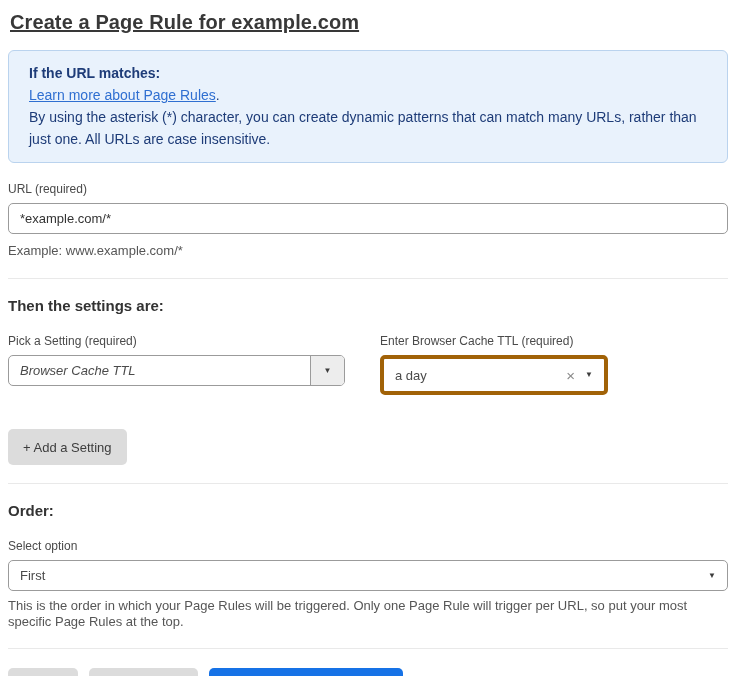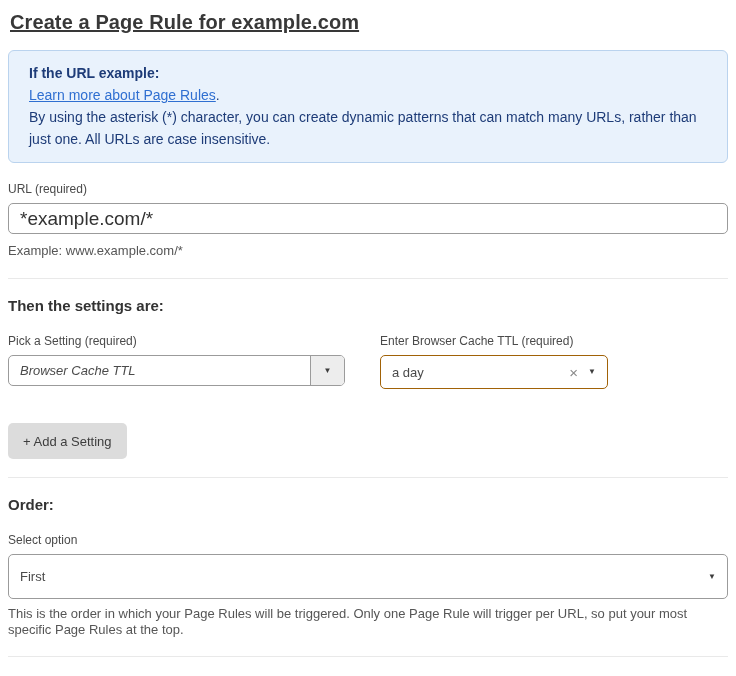--- a/index.html
+++ b/index.html
@@ -44,21 +44,21 @@
     color: #4a4a4a;
     margin-bottom: 7px;
   }
 
   .text-input {
     width: 100%;
     height: 31px;
     border: 1px solid #9b9b9b;
     border-radius: 5px;
     padding: 0 11px;
-    font-size: 19px;
+    font-size: 13px;
     font-family: "Liberation Sans", sans-serif;
     color: #333333;
     background: #ffffff;
     outline: none;
   }
 
   .helper-text {
     font-size: 13px;
     color: #565656;
     margin-top: 7px;
@@ -110,40 +110,40 @@
     align-items: center;
     justify-content: center;
   }
   .caret-glyph { font-size: 8px; color: #3d3d3d; line-height: 1; }
 
   
   .combo-box {
     display: flex;
     align-items: center;
     height: 31px;
-    border: 1px solid #a16207;
+    border: 4px solid #a16207;
     border-radius: 5px;
     background: #ffffff;
     padding: 16px 11px;
     cursor: pointer;
   }
   .combo-box .combo-value { flex: 1; font-size: 13px; color: #4a4a4a; }
   .combo-box .clear-glyph {
     font-size: 15px;
     color: #8a8a8a;
     padding: 0 10px 0 4px;
     line-height: 1;
     cursor: pointer;
   }
 
   
   .select-wide {
     display: flex;
     align-items: center;
-    height: 45px;
+    height: 31px;
     border: 1px solid #9b9b9b;
     border-radius: 5px;
     background: #ffffff;
     padding: 0 11px;
     cursor: pointer;
   }
   .select-wide .select-value { flex: 1; font-size: 13px; color: #4a4a4a; }
 
   .btn {
     display: inline-flex;
@@ -172,21 +172,21 @@
   .mb7 { margin-bottom: 7px; }
 </style>
 </head>
 <body>
 
 <div class="container">
 
   <h1 class="page-title">Create a Page Rule for example.com</h1>
 
   <div class="info-box">
-    <div class="info-heading">If the URL example:</div>
+    <div class="info-heading">If the URL matches:</div>
     <div><a class="info-link">Learn more about Page Rules</a><span>.</span></div>
     <div><span>By using the asterisk (*) character, you can create dynamic patterns that can match many URLs, rather than just one. All URLs are case insensitive.</span></div>
   </div>
 
   <div class="field-label">URL (required)</div>
   <input class="text-input" type="text" value="*example.com/*" style="">
   <div class="helper-text">Example: www.example.com/*</div>
 
   <hr class="divider">
 

